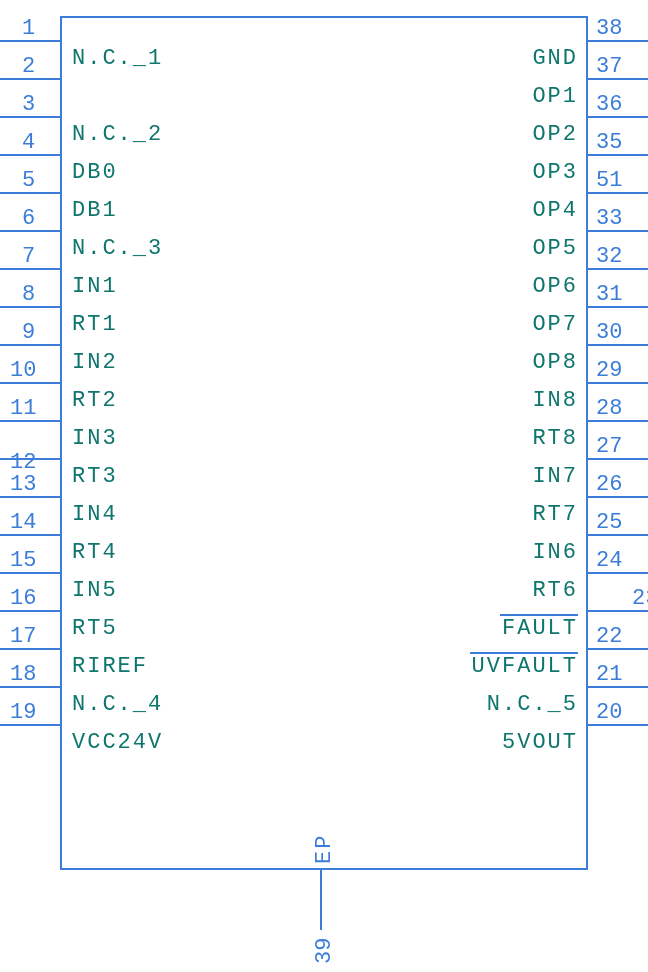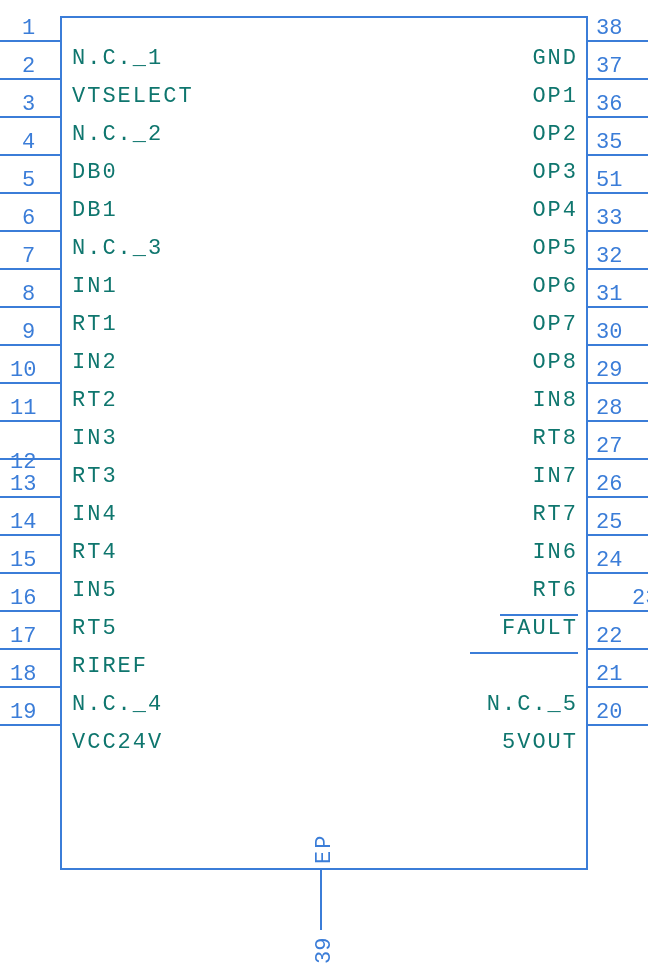--- a/index.html
+++ b/index.html
@@ -65,21 +65,20 @@
 </head>
 <body>
 
 <div class="canvas" id="canvas">
     <div class="chip-body" style="left: 60px; top: 16px; width: 528px; height: 854px;"></div>
     <div class="pin-line" style="left: 0px; top: 40px; width: 60px;"></div>
     <div class="pin-num" style="left: 22px; top: 16px;">1</div>
     <div class="pin-label" style="left: 72px; top: 46px;">N.C._1</div>
     <div class="pin-line" style="left: 0px; top: 78px; width: 60px;"></div>
     <div class="pin-num" style="left: 22px; top: 54px;">2</div>
-    <div class="pin-label" style="left: 72px; top: 84px;">VTSELECT</div>
     <div class="pin-line" style="left: 0px; top: 116px; width: 60px;"></div>
     <div class="pin-num" style="left: 22px; top: 92px;">3</div>
     <div class="pin-label" style="left: 72px; top: 122px;">N.C._2</div>
     <div class="pin-line" style="left: 0px; top: 154px; width: 60px;"></div>
     <div class="pin-num" style="left: 22px; top: 130px;">4</div>
     <div class="pin-label" style="left: 72px; top: 160px;">DB0</div>
     <div class="pin-line" style="left: 0px; top: 192px; width: 60px;"></div>
     <div class="pin-num" style="left: 22px; top: 168px;">5</div>
     <div class="pin-label" style="left: 72px; top: 198px;">DB1</div>
     <div class="pin-line" style="left: 0px; top: 230px; width: 60px;"></div>
@@ -168,20 +167,21 @@
     <div class="pin-label" style="top: 540px; right: 70px; text-align: right;">IN6</div>
     <div class="pin-line" style="left: 588px; top: 572px; width: 60px;"></div>
     <div class="pin-num" style="left: 596px; top: 548px;">24</div>
     <div class="pin-label" style="top: 578px; right: 70px; text-align: right;">RT6</div>
     <div class="pin-line" style="left: 588px; top: 610px; width: 60px;"></div>
     <div class="pin-num" style="left: 596px; top: 586px; margin-left: 36px;">23</div>
     <div class="pin-label" style="top: 616px; right: 70px; text-align: right;">FAULT</div>
     <div class="overline" style="left: 500px; top: 614px; width: 78px;"></div>
     <div class="pin-line" style="left: 588px; top: 648px; width: 60px;"></div>
     <div class="pin-num" style="left: 596px; top: 624px;">22</div>
+    <div class="pin-label" style="top: 654px; right: 70px; text-align: right;">UVFAULT</div>
     <div class="overline" style="left: 469.6px; top: 652px; width: 108.4px;"></div>
     <div class="pin-line" style="left: 588px; top: 686px; width: 60px;"></div>
     <div class="pin-num" style="left: 596px; top: 662px;">21</div>
     <div class="pin-label" style="top: 692px; right: 70px; text-align: right;">N.C._5</div>
     <div class="pin-line" style="left: 588px; top: 724px; width: 60px;"></div>
     <div class="pin-num" style="left: 596px; top: 700px;">20</div>
     <div class="pin-label" style="top: 730px; right: 70px; text-align: right;">5VOUT</div>
     <div class="pin-line-v" style="left: 320px; top: 870px; height: 60px;"></div>
     <div class="pin-label-bottom" style="left: 312px; top: 864px;">EP</div>
     <div class="pin-num-bottom" style="left: 312px; top: 964px;">39</div>

